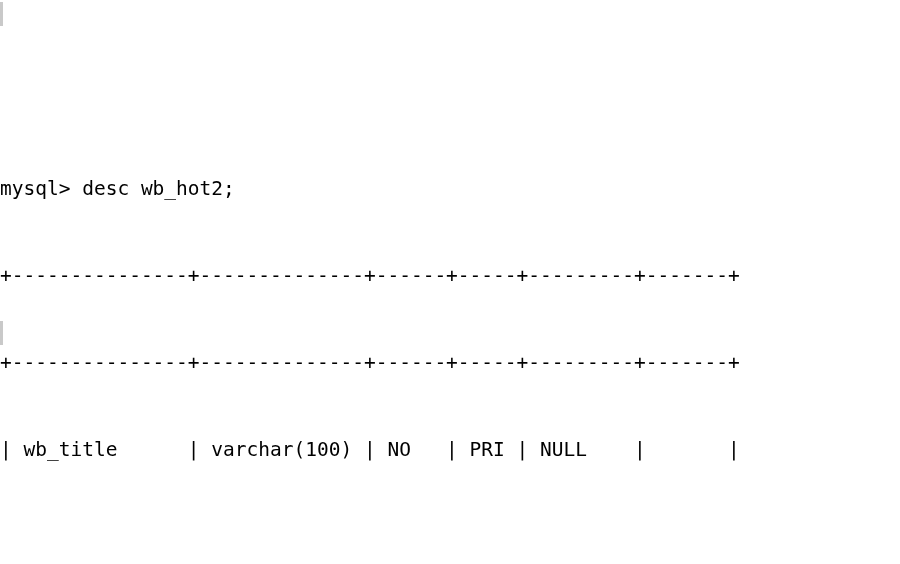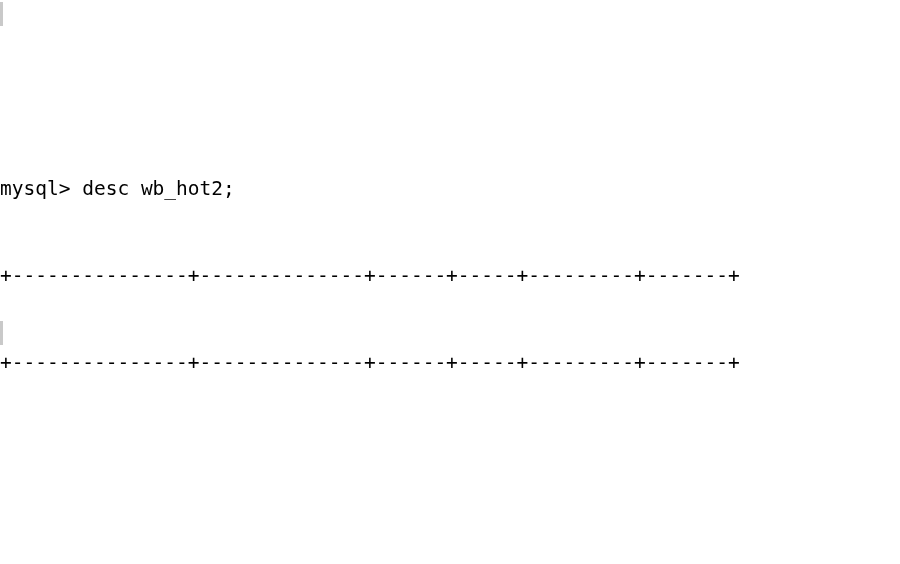--- a/index.html
+++ b/index.html
@@ -51,20 +51,21 @@
 <body>
 
 <div id="terminal">
 
   <div class="sel-edge" id="sel-edge-1"></div>
   <div class="sel-edge" id="sel-edge-2"></div>
 
   <div class="term-line">mysql&gt; desc wb_hot2;</div>
   <div class="term-line">+---------------+--------------+------+-----+---------+-------+</div>
   <div class="term-line">+---------------+--------------+------+-----+---------+-------+</div>
+  <div class="term-line">| wb_title      | varchar(100) | NO   | PRI | NULL    |       |</div>
   
   
   
   
   
   
   
   
   
   

